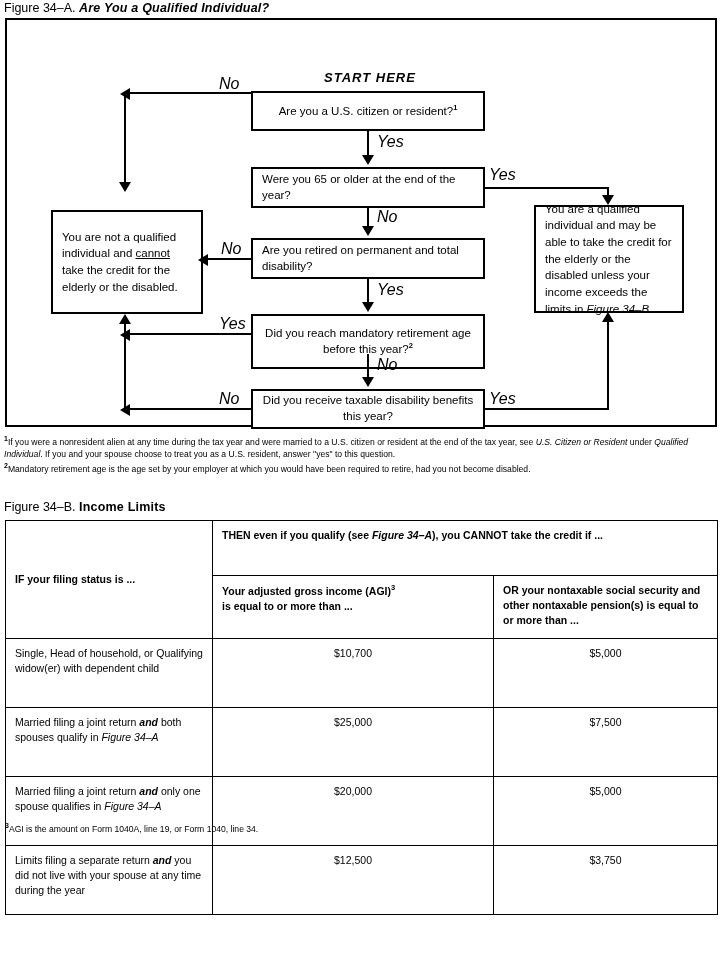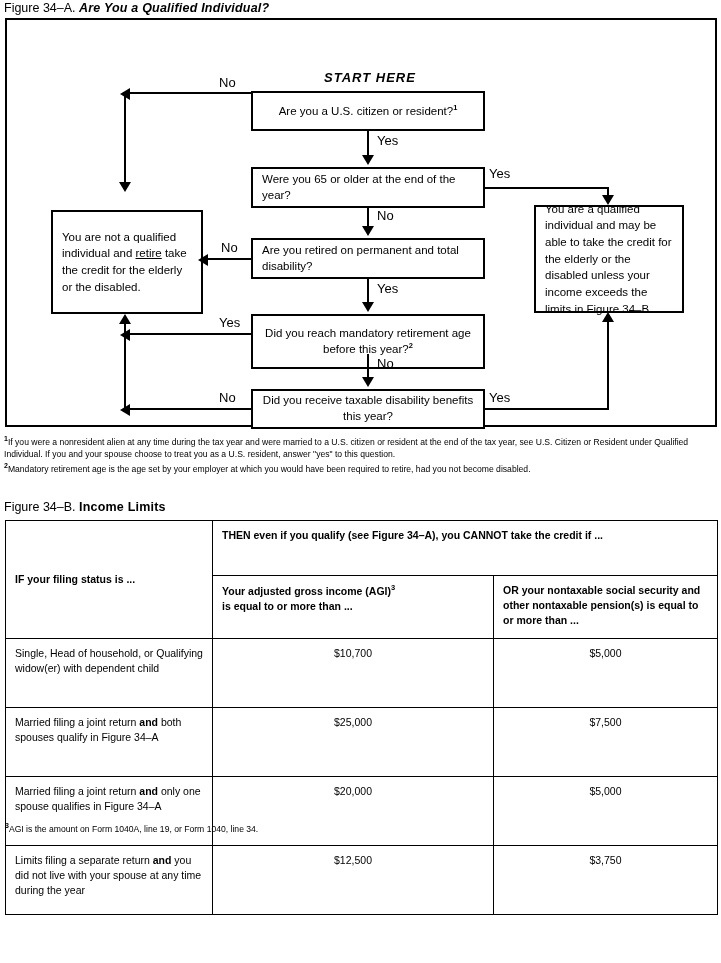--- a/index.html
+++ b/index.html
@@ -70,35 +70,36 @@
   #q3 { left: 244px; top: 218px; width: 234px; height: 41px; }
   #q4 { left: 244px; top: 294px; width: 234px; height: 55px; }
   #q5 { left: 244px; top: 369px; width: 234px; height: 40px; }
 
   #result-no  { left: 44px;  top: 190px; width: 152px; height: 104px; }
   #result-yes { left: 527px; top: 185px; width: 150px; height: 108px; }
 
   #result-no .inner  { width: 100%; text-align: left; font-size: 11.5px; line-height: 1.45; }
   #result-yes .inner { width: 100%; text-align: left; font-size: 11.5px; line-height: 1.45; }
   .underline { text-decoration: underline; }
-  .ital { }
+  .ital { font-style: italic; }
 
   
   .ln { position: absolute; background: #000; }
   .ln.h { height: 2px; }
   .ln.v { width: 2px; }
 
   .arrow { position: absolute; width: 0; height: 0; }
   .arrow.down  { border-left: 6px solid transparent; border-right: 6px solid transparent; border-top: 10px solid #000; }
   .arrow.up    { border-left: 6px solid transparent; border-right: 6px solid transparent; border-bottom: 10px solid #000; }
   .arrow.left  { border-top: 6px solid transparent; border-bottom: 6px solid transparent; border-right: 10px solid #000; }
 
   .elabel {
     position: absolute;
-    font-size: 13px;
+    font-size: 16px;
+    font-style: italic;
     white-space: nowrap;
   }
 
   
   #fnA {
     position: absolute;
     left: 4px;
     top: 434px;
     width: 714px;
     font-size: 8.6px;
@@ -180,21 +181,21 @@
       <span>Did you reach mandatory retirement age before this year?</span><span class="sup-inline">2</span>
     </span>
   </div>
 
   <div class="fbox center" id="q5">
     <span>Did you receive taxable disability benefits this year?</span>
   </div>
 
   <div class="fbox" id="result-no">
     <span class="inner">
-      <span>You are not a qualified individual and </span><span class="underline">retire</span><span> take the credit for the elderly or the disabled.</span>
+      <span>You are not a qualified individual and </span><span class="underline">cannot</span><span> take the credit for the elderly or the disabled.</span>
     </span>
   </div>
 
   <div class="fbox" id="result-yes">
     <span class="inner">
       <span>You are a qualified individual and may be able to take the credit for the elderly or the disabled unless your income exceeds the limits in </span><span class="ital">Figure 34–B</span><span>.</span>
     </span>
   </div>
 
   <div class="ln h" style="left:117px; top:72px; width:127px;"></div>

